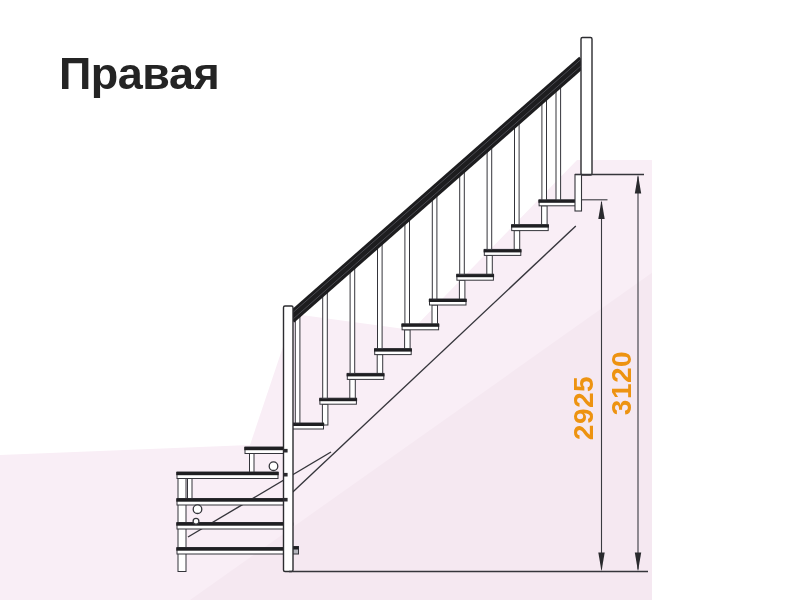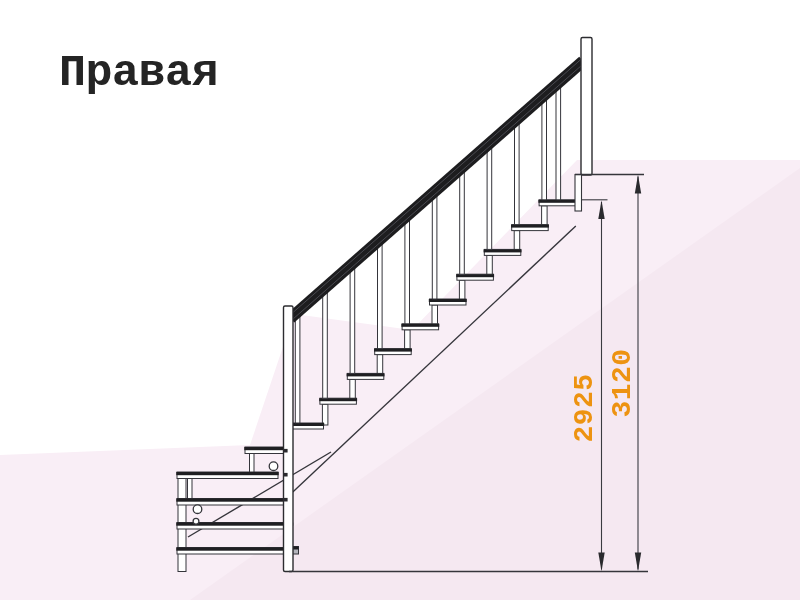--- a/index.html
+++ b/index.html
@@ -1,18 +1,18 @@
 <!DOCTYPE html>
 <html><head>
 <meta charset="utf-8">
 <style>
   html,body{margin:0;padding:0;background:#fff;}
   .canvas{
-    position:relative;width:800px;height:600px;overflow:hidden;background:#ffffff;
-    font-family:Liberation Mono, monospace;
+    position:relative;width:652px;height:600px;overflow:hidden;background:#ffffff;
+    font-family:Liberation Sans, sans-serif;
   }
   .canvas svg{position:absolute;left:0;top:0;}
   .title{
     position:absolute;left:59px;top:50px;font-size:45px;line-height:1.05;
     font-weight:bold;color:#242424;letter-spacing:-0.5px;white-space:nowrap;
   }
   .dim-label{
     position:absolute;font-weight:bold;font-size:28px;color:#ED9311;
     letter-spacing:0.5px;white-space:nowrap;
     transform:translate(-50%,-50%) rotate(-90deg);

